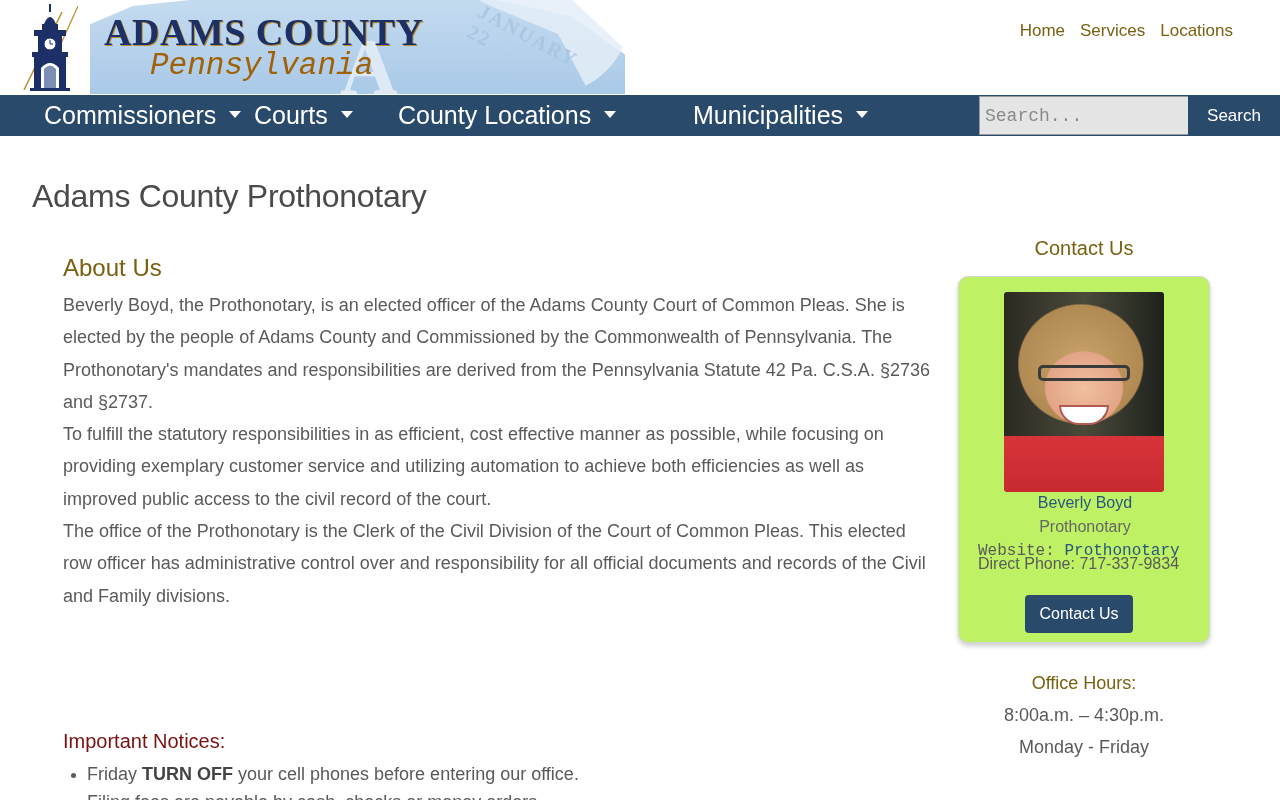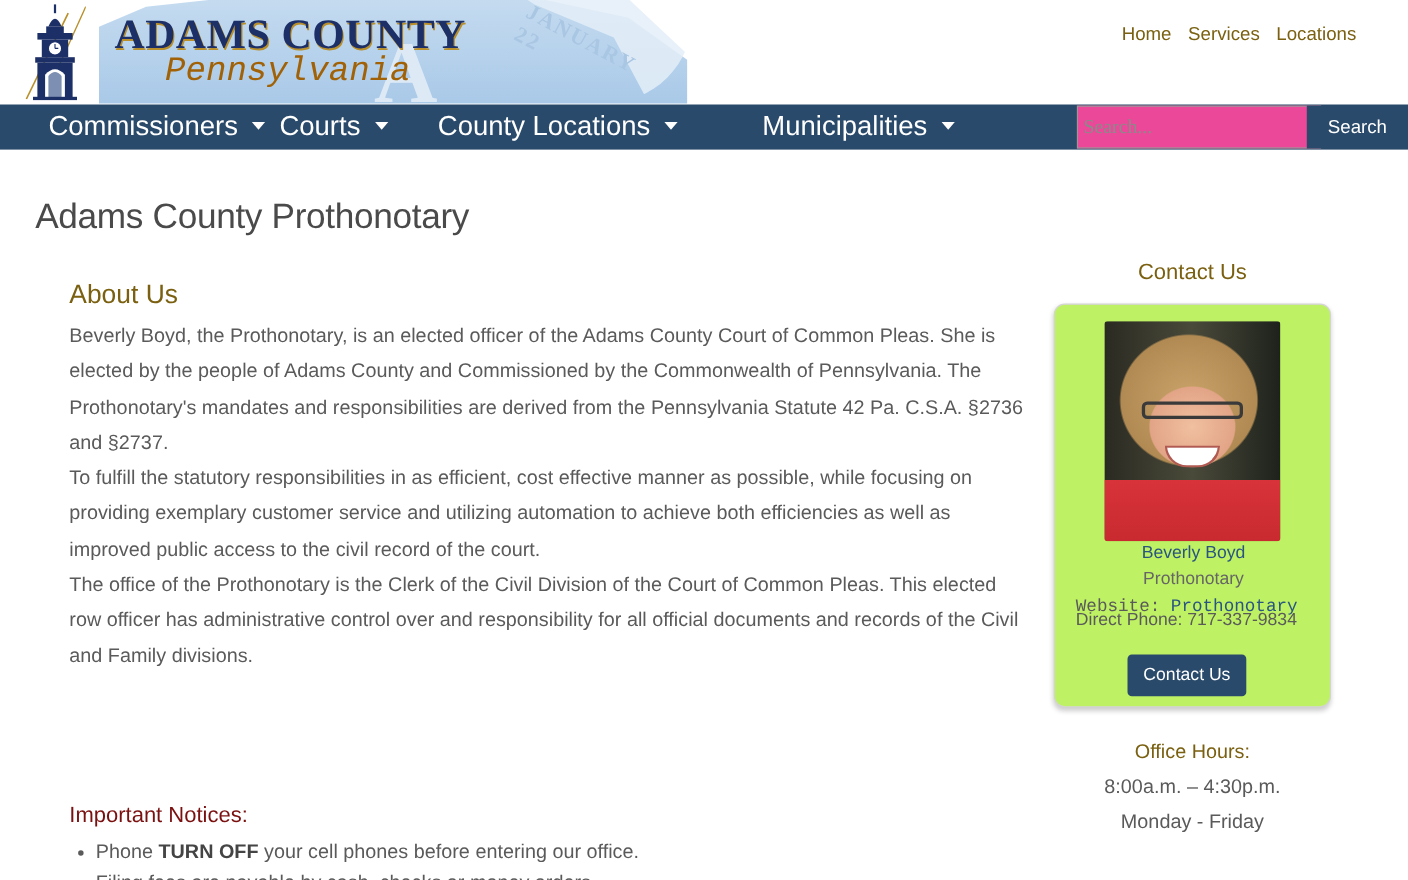--- a/index.html
+++ b/index.html
@@ -28,21 +28,21 @@
   .top-links { position: absolute; right: 47px; top: 21px; display: flex; gap: 15px; }
   .top-links a { color: #7a6010; font-size: 17px; text-decoration: none; }
 
   
   .navbar { position: absolute; left: 0; top: 95px; width: 1280px; height: 41px; background: #2a4a6b; }
   .nav-item { position: absolute; top: 0; height: 41px; display: flex; align-items: center; color: #ffffff;
      font-size: 25px; cursor: pointer; white-space: nowrap; }
   .caret { display: inline-block; width: 0; height: 0; border-left: 6px solid transparent; border-right: 6px solid transparent;
      border-top: 7px solid #ffffff; margin-left: 13px; position: relative; top: -1px; }
   .search-input { position: absolute; left: 979px; top: 96px; width: 222px; height: 39px; border: 1px solid #999999;
-     background: #ec4899; font-size: 18px; padding: 0 5px; color: #333333; font-family: Liberation Serif, serif; }
+     background: #e5e5e5; font-size: 18px; padding: 0 5px; color: #333333; font-family: Liberation Mono, monospace; }
   .search-input::placeholder { color: #8a8a8a; }
   .search-btn { position: absolute; left: 1188px; top: 96px; width: 92px; height: 39px; background: #2a4a6b; color: #ffffff;
      border: none; font-size: 17px; font-family: "Liberation Sans", sans-serif; cursor: pointer; }
 
   
   .page-title { position: absolute; left: 32px; top: 178px; font-size: 32px; color: #4a4a4a; white-space: nowrap; letter-spacing: -0.3px; }
   .about-heading { position: absolute; left: 63px; top: 254px; font-size: 24px; color: #7a6010; white-space: nowrap; }
   .body-text { position: absolute; left: 63px; top: 289px; width: 870px; font-size: 18px; line-height: 32.3px; color: #5a5a5a; }
   .body-text p { margin: 0; }
   .notices-heading { position: absolute; left: 63px; top: 730px; font-size: 20px; color: #7a1010; white-space: nowrap; }
@@ -135,21 +135,21 @@
 <h1 class="page-title" style="font-weight:normal;">Adams County Prothonotary</h1>
 <h2 class="about-heading" style="font-weight:normal;">About Us</h2>
 <div class="body-text">
   <p>Beverly Boyd, the Prothonotary, is an elected officer of the Adams County Court of Common Pleas. She is elected by the people of Adams County and Commissioned by the Commonwealth of Pennsylvania. The Prothonotary's mandates and responsibilities are derived from the Pennsylvania Statute 42 Pa. C.S.A. §2736 and §2737.</p>
   <p>To fulfill the statutory responsibilities in as efficient, cost effective manner as possible, while focusing on providing exemplary customer service and utilizing automation to achieve both efficiencies as well as improved public access to the civil record of the court.</p>
   <p>The office of the Prothonotary is the Clerk of the Civil Division of the Court of Common Pleas. This elected row officer has administrative control over and responsibility for all official documents and records of the Civil and Family divisions.</p>
 </div>
 
 <h3 class="notices-heading" style="font-weight:normal;">Important Notices:</h3>
 <ul class="notices-list">
-  <li class="bullet"><span>Phone </span><strong>TURN OFF</strong><span> your cell phones before entering our office.</span></li>
+  <li class="bullet"><span>Friday </span><strong>TURN OFF</strong><span> your cell phones before entering our office.</span></li>
   <li><span>Filing fees are payable by cash, checks or money orders.</span></li>
 </ul>
 
 <h3 class="contact-heading" style="font-weight:normal;">Contact Us</h3>
 <div class="contact-card">
   <div class="photo">
     <div class="glasses"></div>
     <div class="smile"></div>
   </div>
   <a href="#" class="contact-name" style="left:6px;">Beverly Boyd</a>

